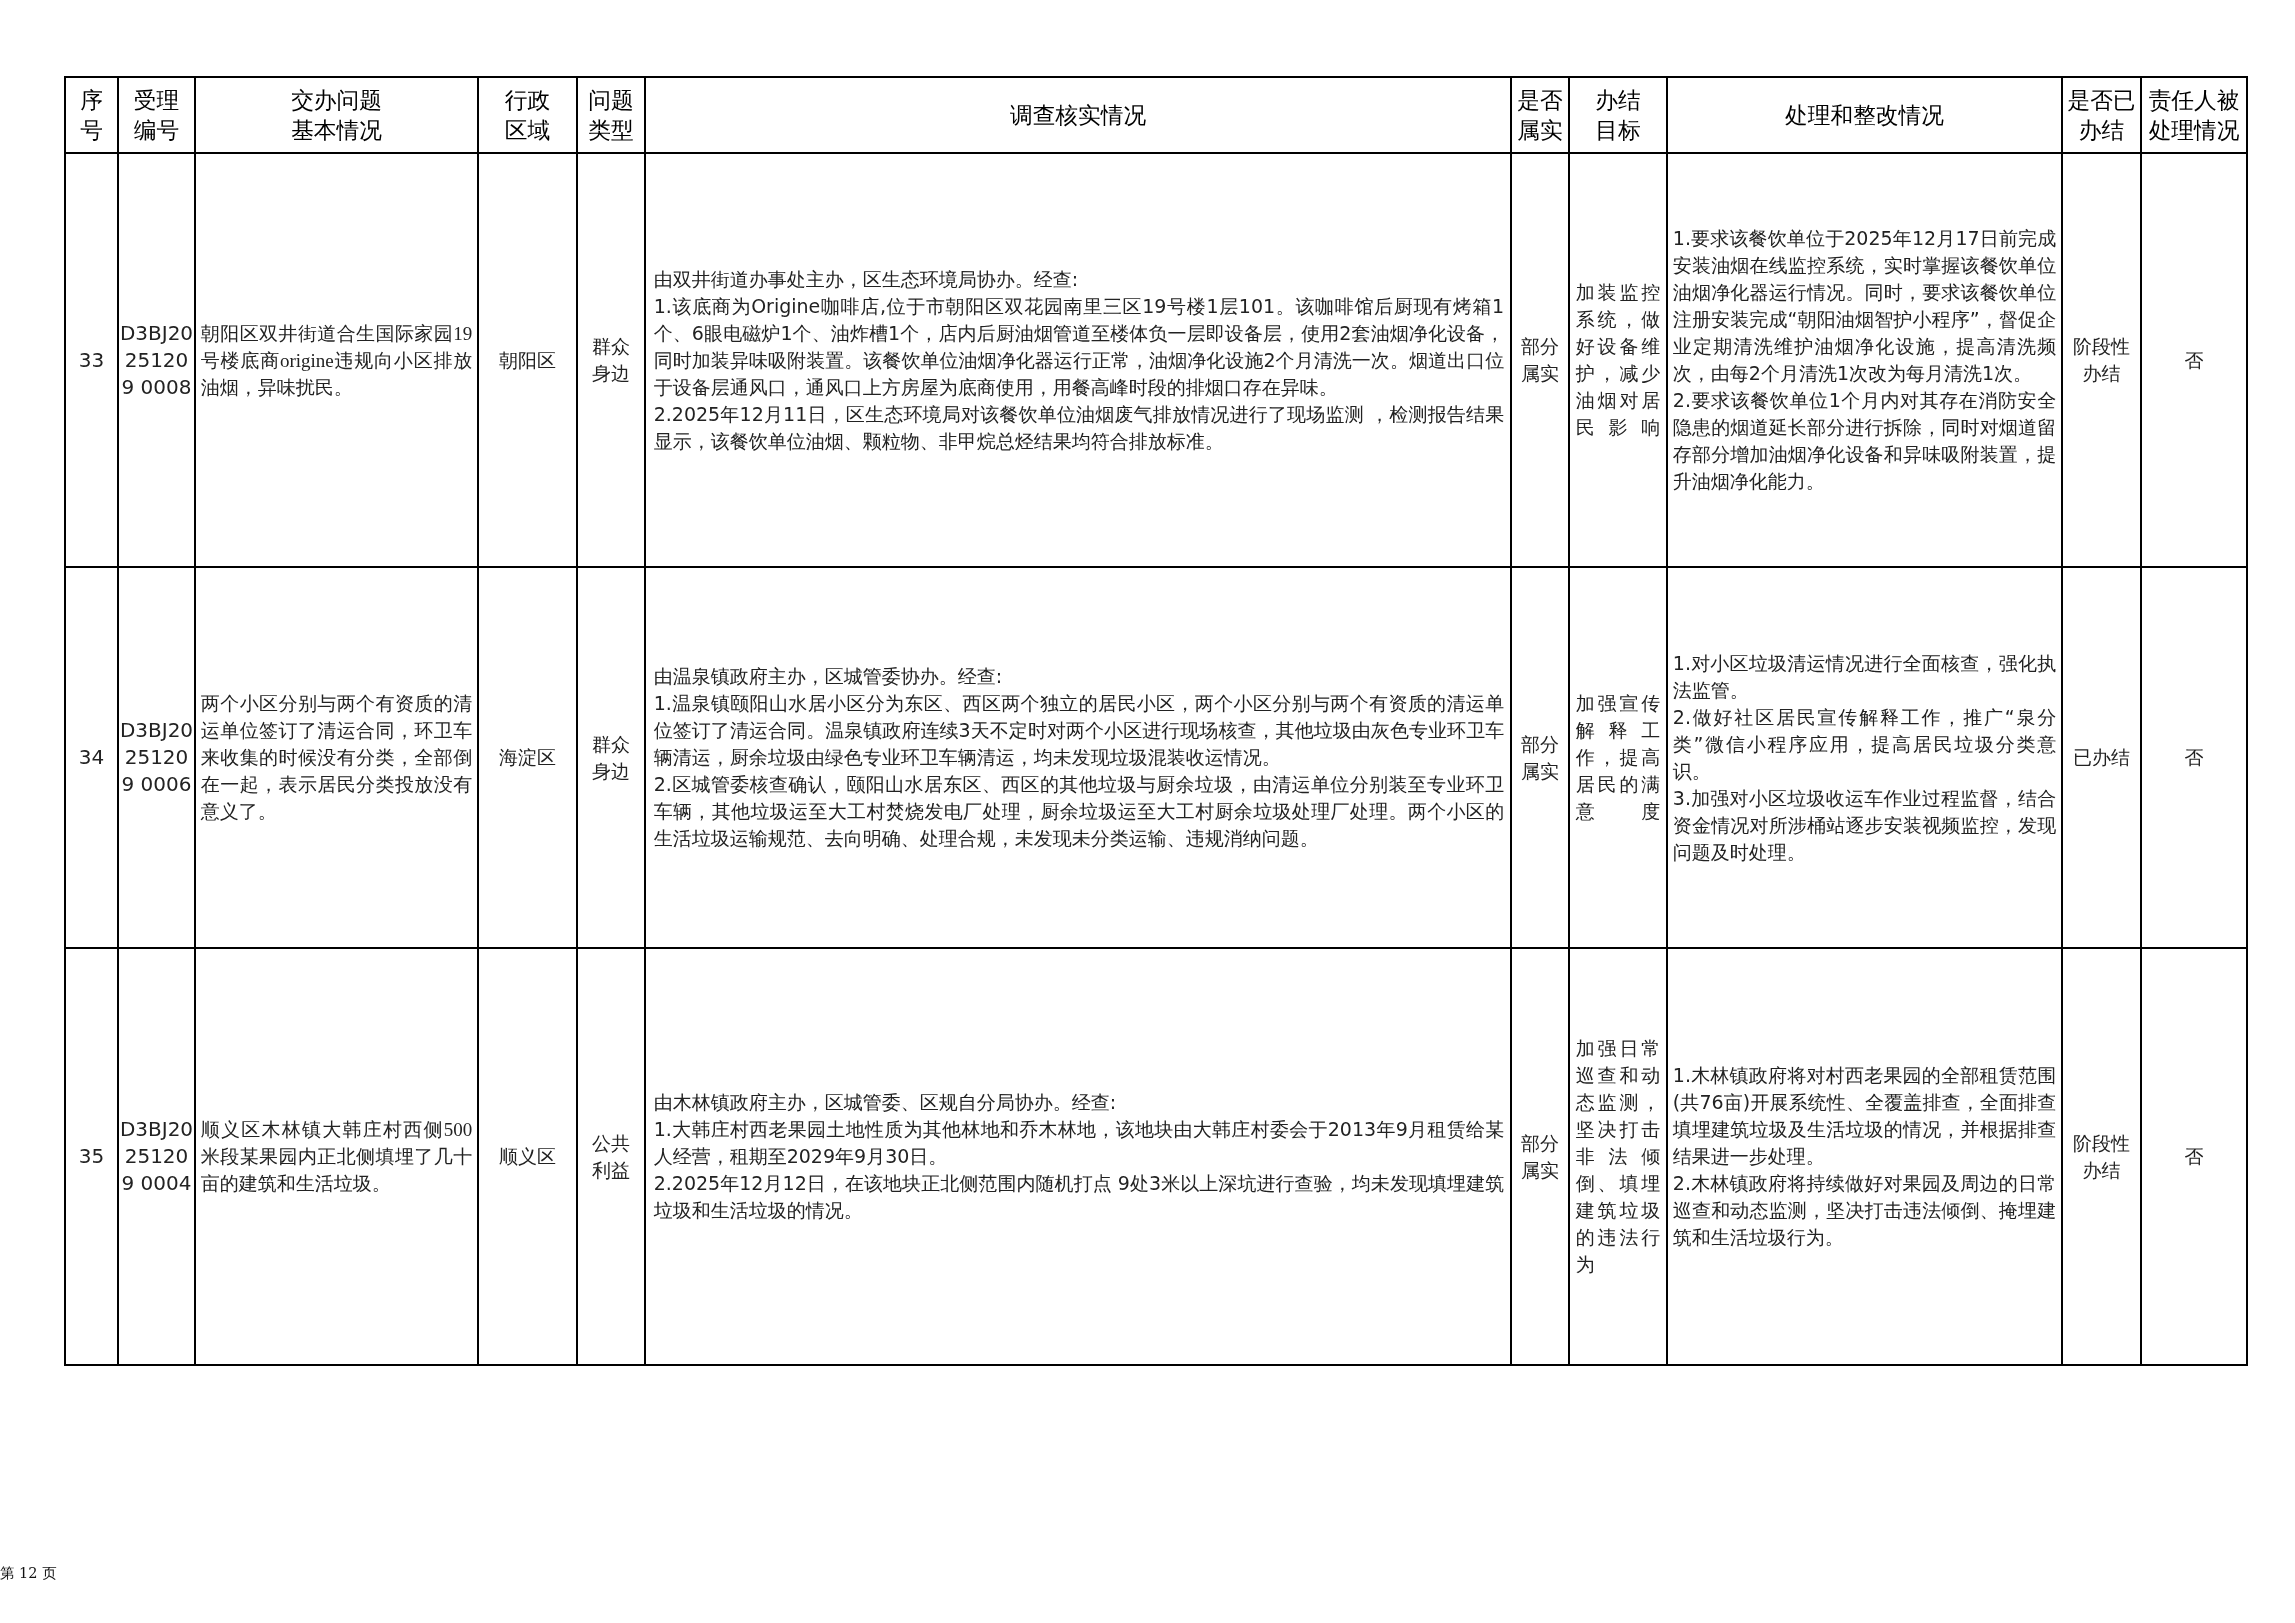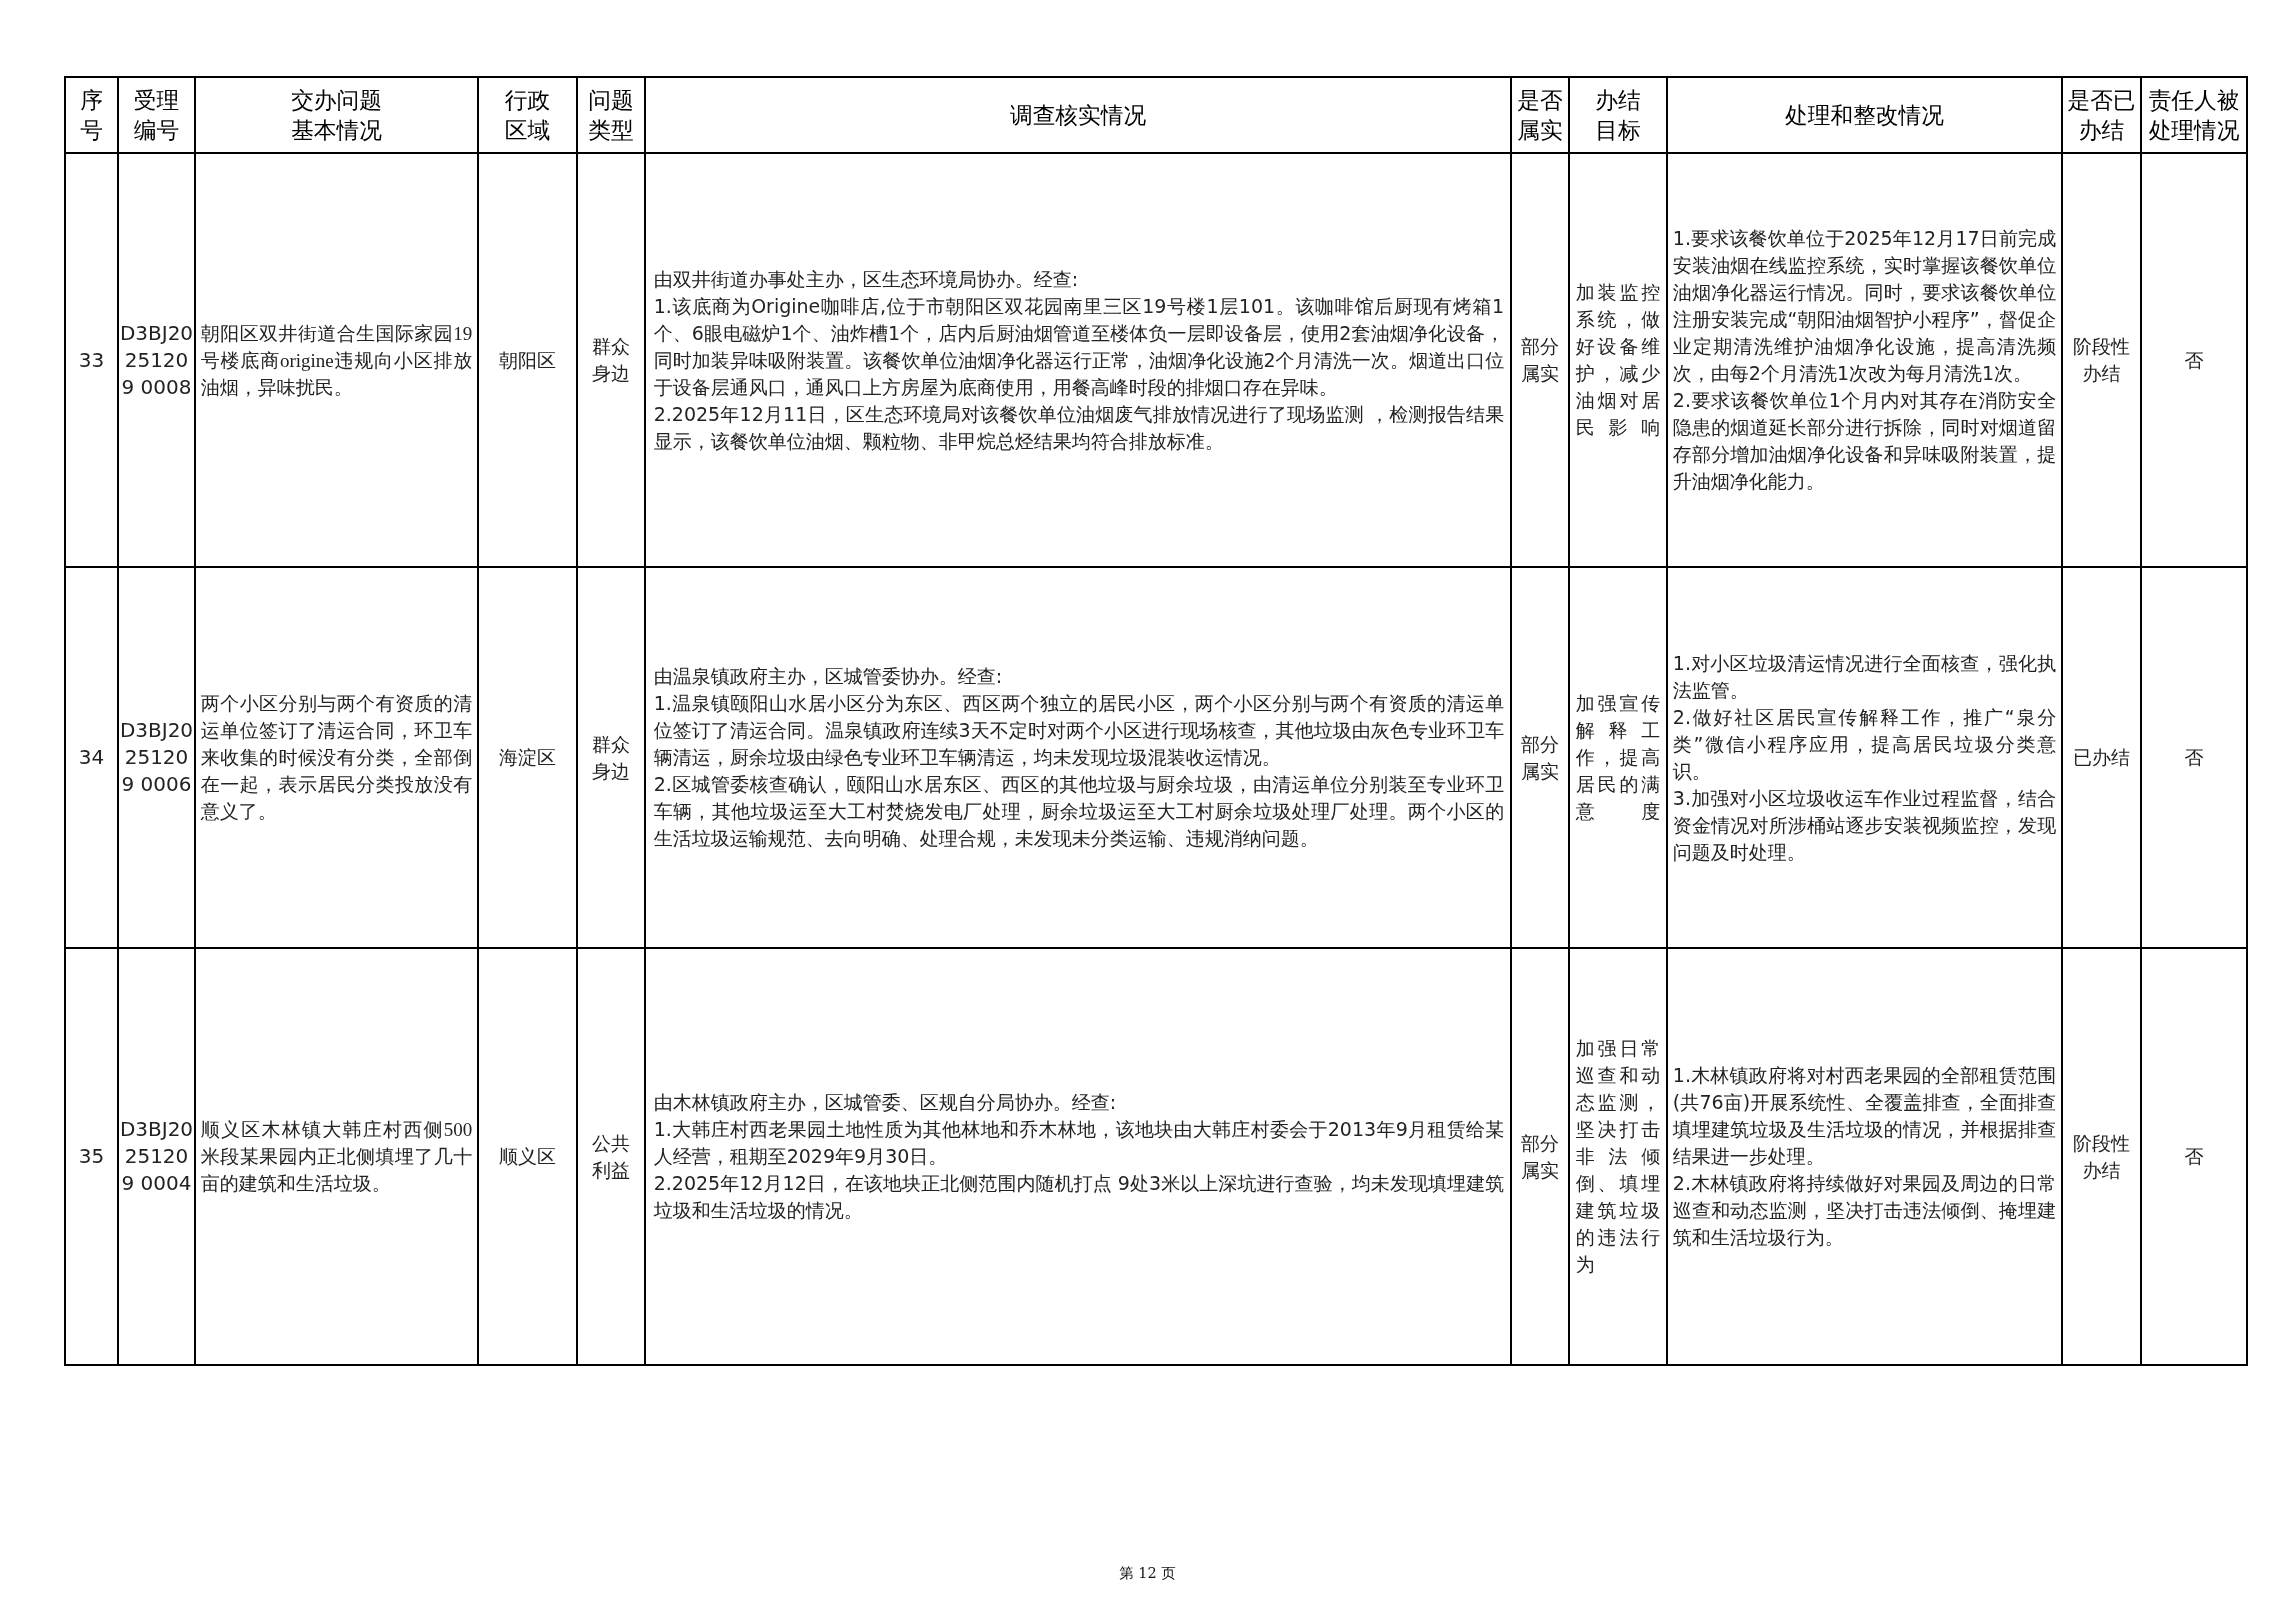--- a/index.html
+++ b/index.html
@@ -10,21 +10,21 @@
   td, th { border: 2.9px solid #000; padding: 0; vertical-align: middle; }
   th { font-weight: normal; font-size: 22.7px; line-height: 30px; text-align: center; height: 74px; }
   td { font-size: 19px; line-height: 27px; color: #222; }
   .c { text-align: center; }
   .seq { font-size: 20px; border-radius: 6px; }
   .code { font-size: 20px; line-height: 27px; text-align: center; word-break: break-all; }
   .basic { padding: 0 4.8px; text-align: justify; font-family: Liberation Serif, serif; }
   .inv { padding: 0 5.8px 0 7.7px; text-align: justify; white-space: pre-line; }
   .goal { padding: 0 5.8px; text-align: justify; text-align-last: justify; letter-spacing: 0; border-radius: 9px; }
   .proc { padding: 0 4.8px; text-align: justify; white-space: pre-line; }
-  .footer { position: absolute; top: 1564px; left: 0; width: 2295px; text-align: center;
+  .footer { position: absolute; top: 1564px; left: 0; width: 2295px; 
             font-family: "DejaVu Serif", "Liberation Serif", serif; font-size: 14.5px; color: #111; }
   .r33 td { height: 412px; }
   .r34 td { height: 379px; }
   .r35 td { height: 415px; }
 </style>
 </head>
 <body>
 
 <div class="sheet">
   <table>

